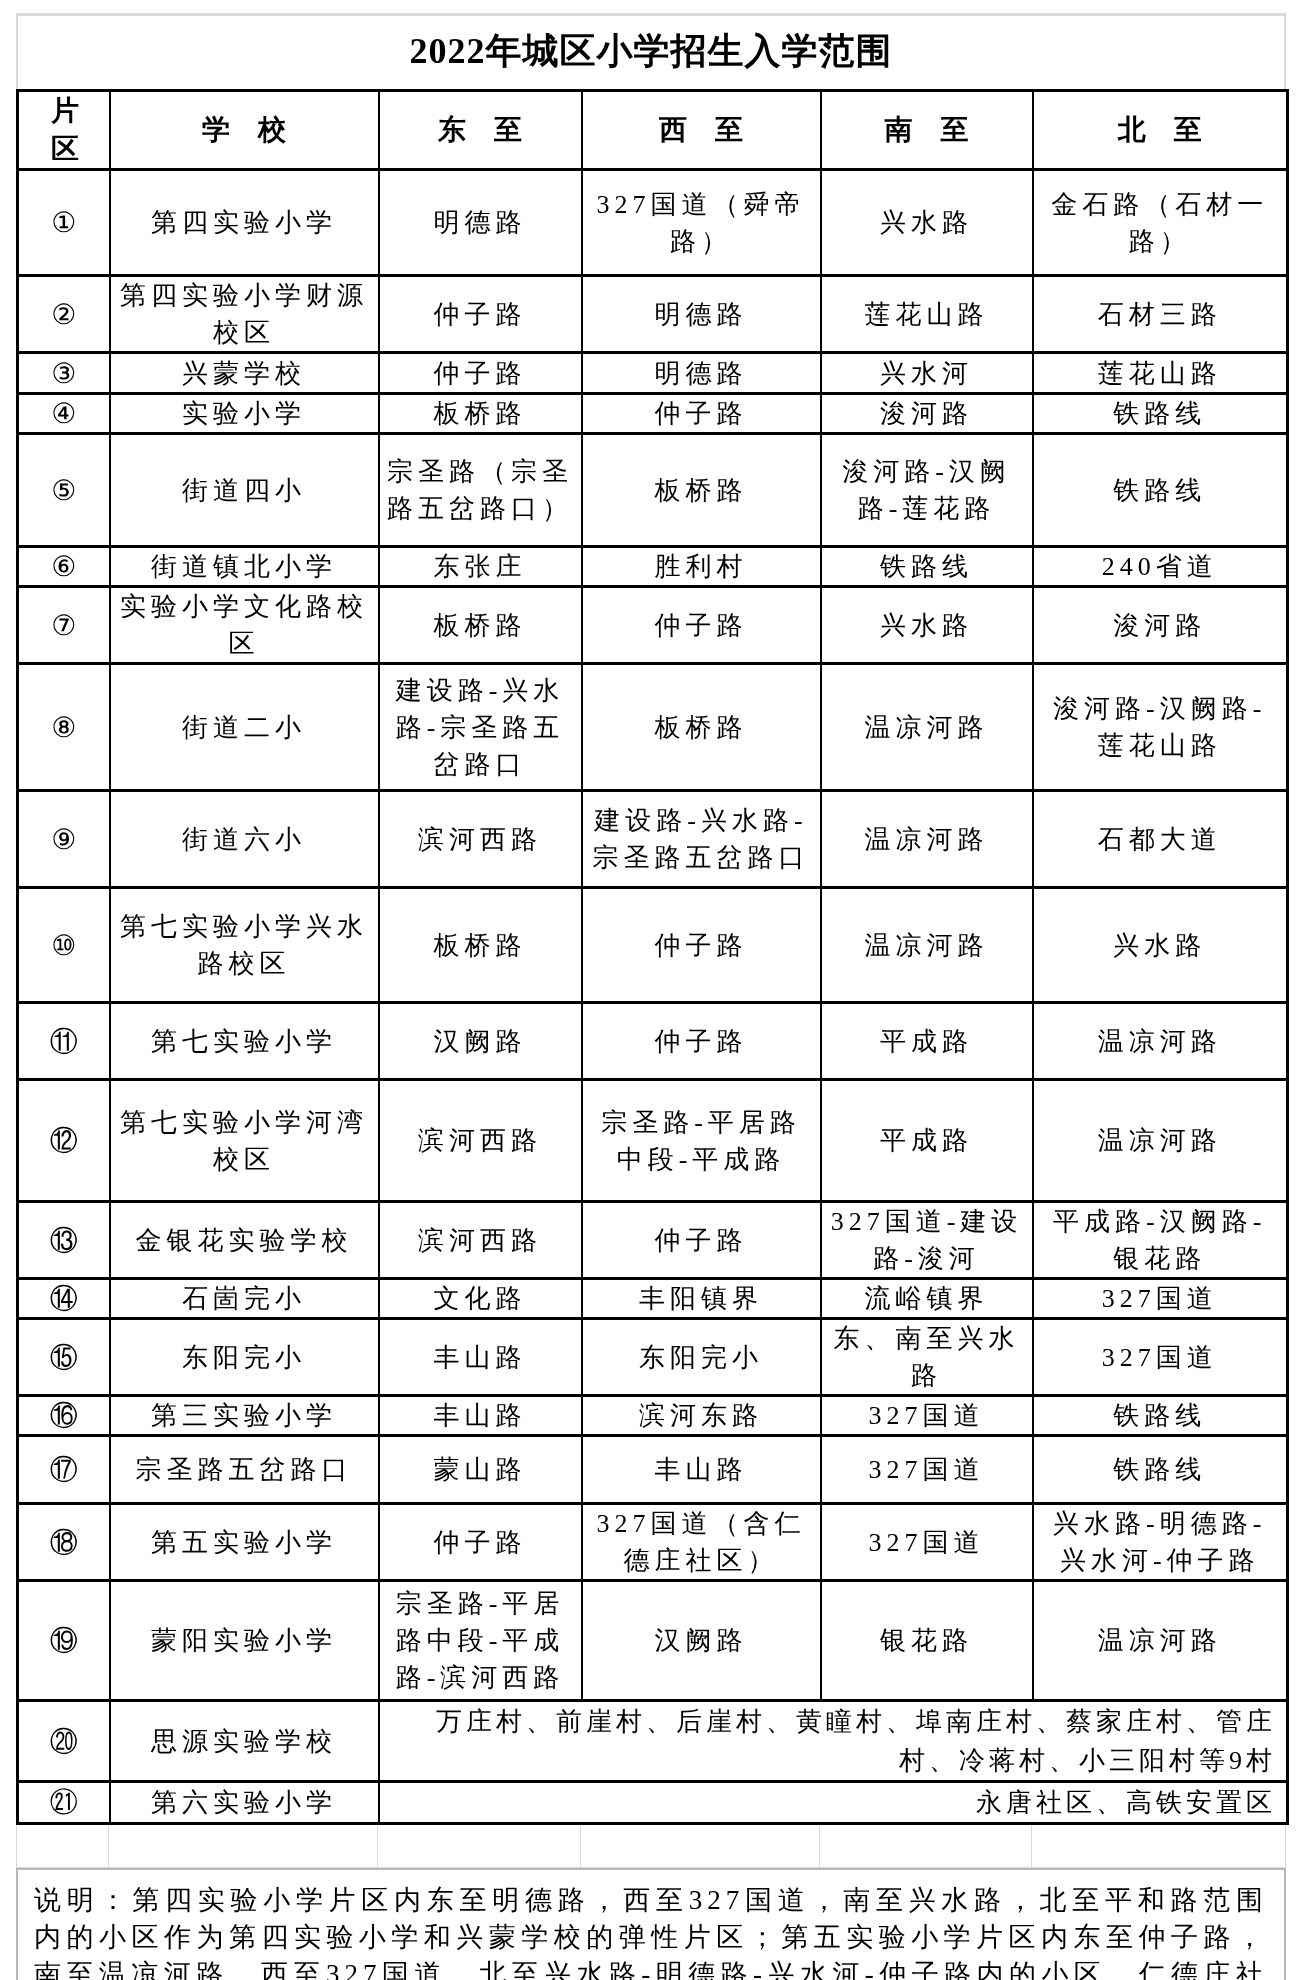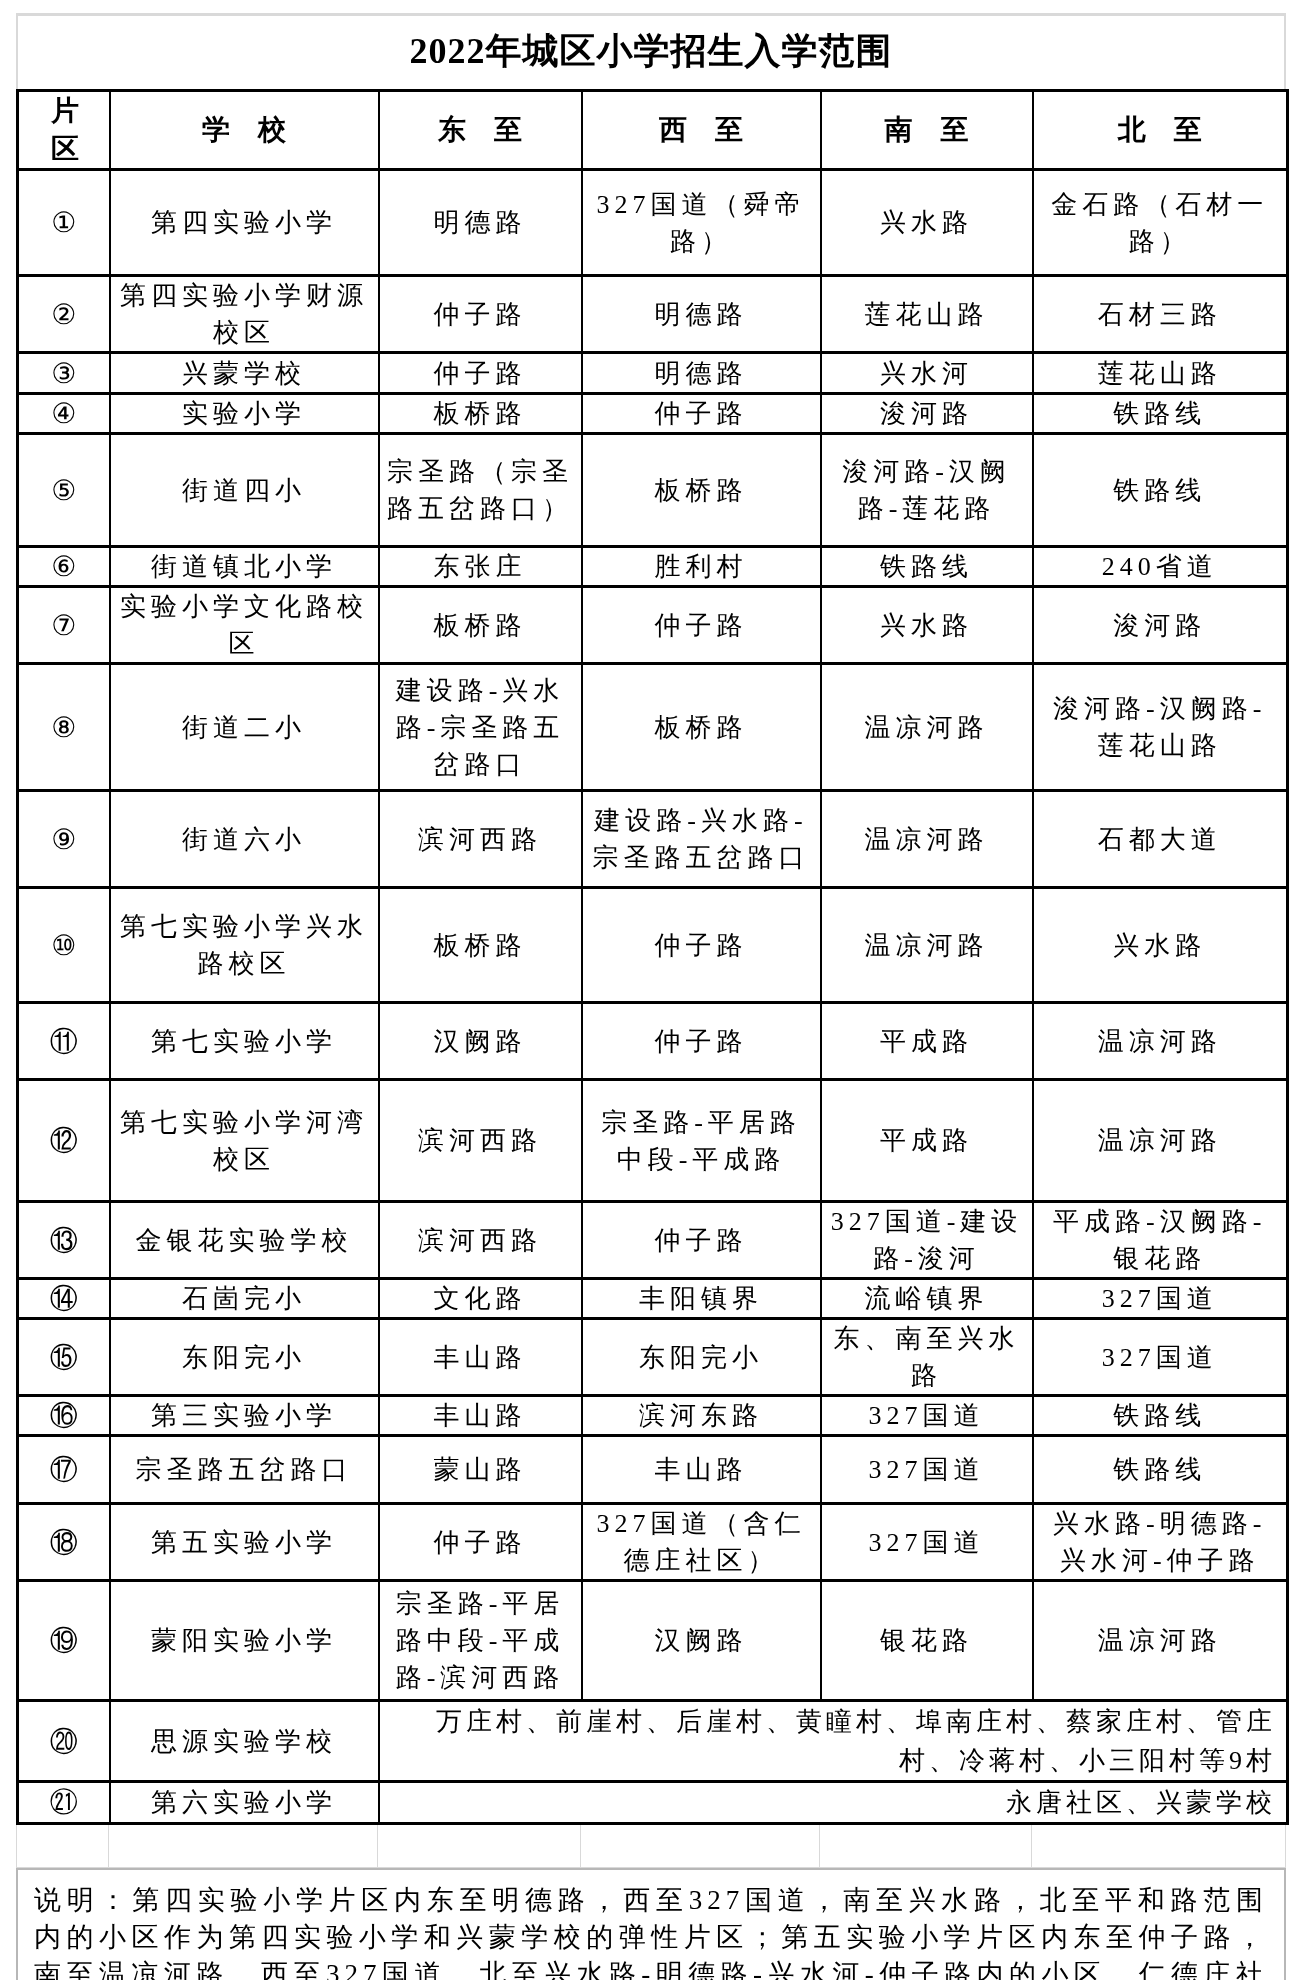--- a/index.html
+++ b/index.html
@@ -235,21 +235,21 @@
           <td>温凉河路</td>
         </tr>
         <tr style="height: 78px;">
           <td class="c-no">⑳</td>
           <td>思源实验学校</td>
           <td class="c-span" colspan="4">万庄村、前崖村、后崖村、黄瞳村、埠南庄村、蔡家庄村、管庄村、冷蒋村、小三阳村等9村</td>
         </tr>
         <tr style="height: 34px;">
           <td class="c-no">㉑</td>
           <td>第六实验小学</td>
-          <td class="c-span" colspan="4">永唐社区、兴蒙学校</td>
+          <td class="c-span" colspan="4">永唐社区、高铁安置区</td>
         </tr>
       </tbody>
   </table>
 
   <div class="empty-row">
     <div class="ec" style="width:92px"></div>
     <div class="ec" style="width:269px"></div>
     <div class="ec" style="width:203px"></div>
     <div class="ec" style="width:239px"></div>
     <div class="ec" style="width:212px"></div>

